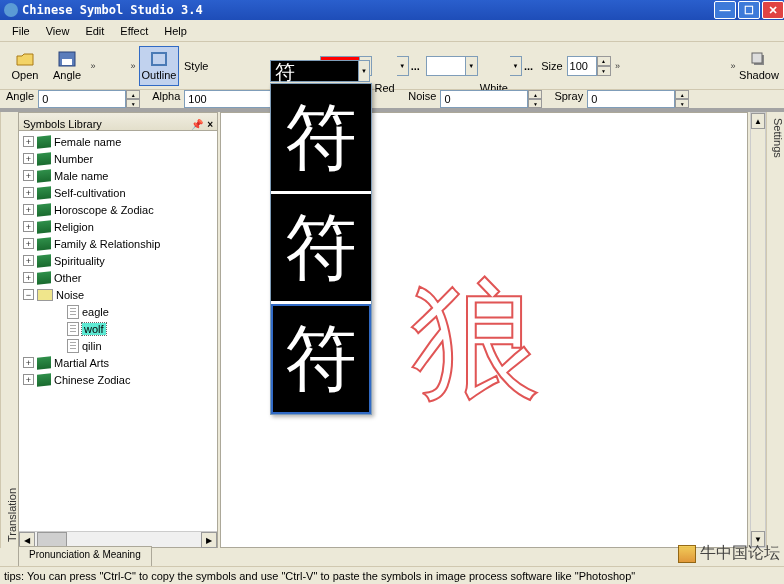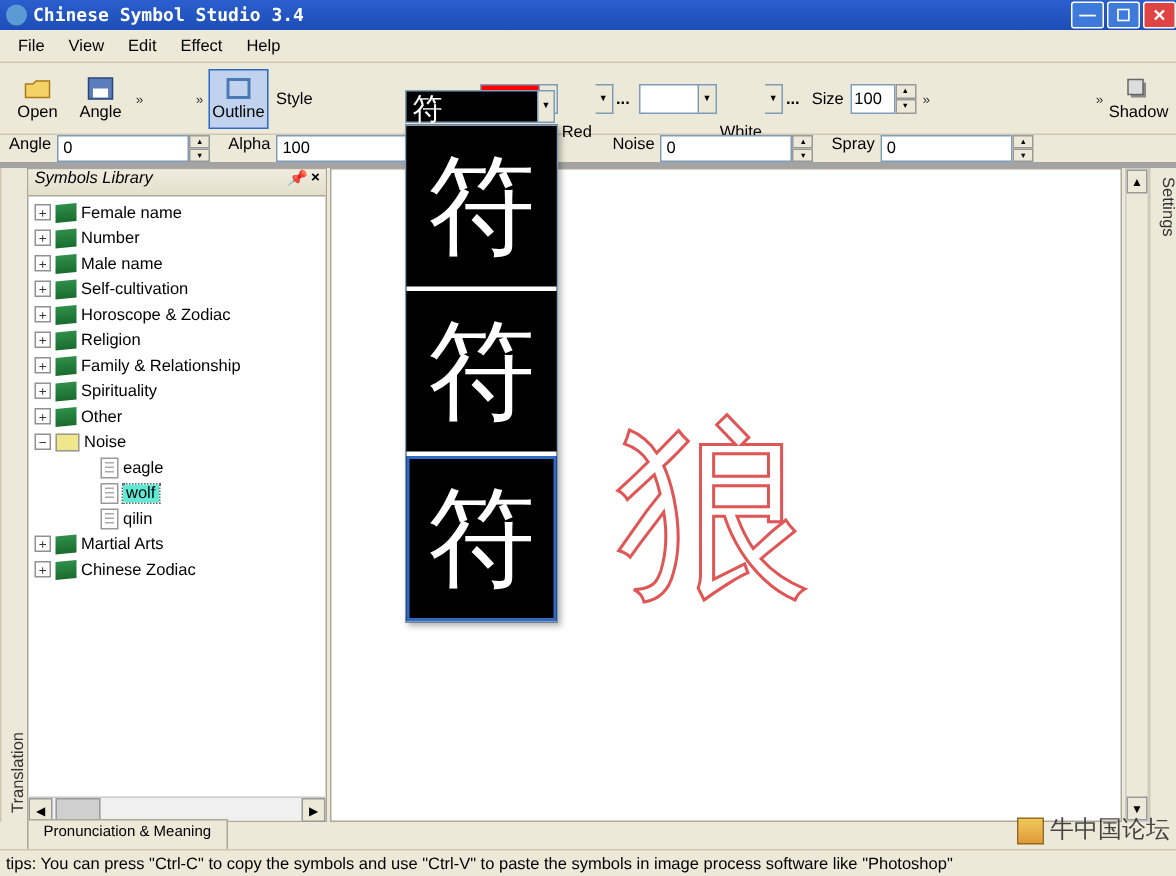--- a/index.html
+++ b/index.html
@@ -41,21 +41,21 @@
 .pinput { width: 88px; height: 18px; border: 1px solid #7f9db9; background: white; padding-left: 3px; margin-left: 4px; }
 .paramrow .spin { height: 18px; margin-right: 12px; }
 
 
 .main { position: absolute; top: 112px; left: 0; right: 0; bottom: 36px; display: flex; }
 .vtab { width: 18px; background: #ece9d8; border-right: 1px solid #d0c8b0; writing-mode: vertical-rl; text-orientation: mixed; padding-top: 6px; font-size: 10px; color: #333; display:flex; align-items:flex-start; }
 .vtab.left { writing-mode: vertical-lr; text-orientation: sideways; transform: rotate(180deg); padding-bottom: 6px; }
 .vtab.right { border-left: 1px solid #d0c8b0; border-right: none; }
 
 .sidebar { width: 200px; background: #fff; border: 1px solid #aca899; display: flex; flex-direction: column; }
-.panel-hdr { height: 18px; background: linear-gradient(#f0ede0,#e3dfcb); border-bottom: 1px solid #aca899; display: flex; align-items: flex-start; padding: 0 4px; font-size: 10px; font-style: italic; }
+.panel-hdr { height: 18px; background: linear-gradient(#f0ede0,#e3dfcb); border-bottom: 1px solid #aca899; display: flex; align-items: flex-end; padding: 0 4px; font-size: 10px; }
 .panel-hdr .phspace { flex:1; }
 .panel-hdr .pin { font-size: 10px; margin: 0 3px; }
 .panel-hdr .xb { font-size: 10px; font-weight: bold; }
 
 .tree { flex:1; overflow: auto; padding: 2px 0; }
 .tree-row { display: flex; align-items: center; height: 17px; padding-left: 4px; white-space: nowrap; }
 .tree-exp { width: 11px; height: 11px; border: 1px solid #919191; margin-right: 3px; display: flex; align-items: center; justify-content: center; font-size: 9px; color: #333; background: #fff; }
 .tree-icon { width: 14px; height: 12px; margin-right: 3px; }
 .book-icon { background: linear-gradient(#2f8f4a,#1a6b2f); transform: skewY(-6deg); }
 .open-book { width: 16px; height: 12px; background: #f0e68c; border: 1px solid #999; margin-right: 3px; position: relative; }

